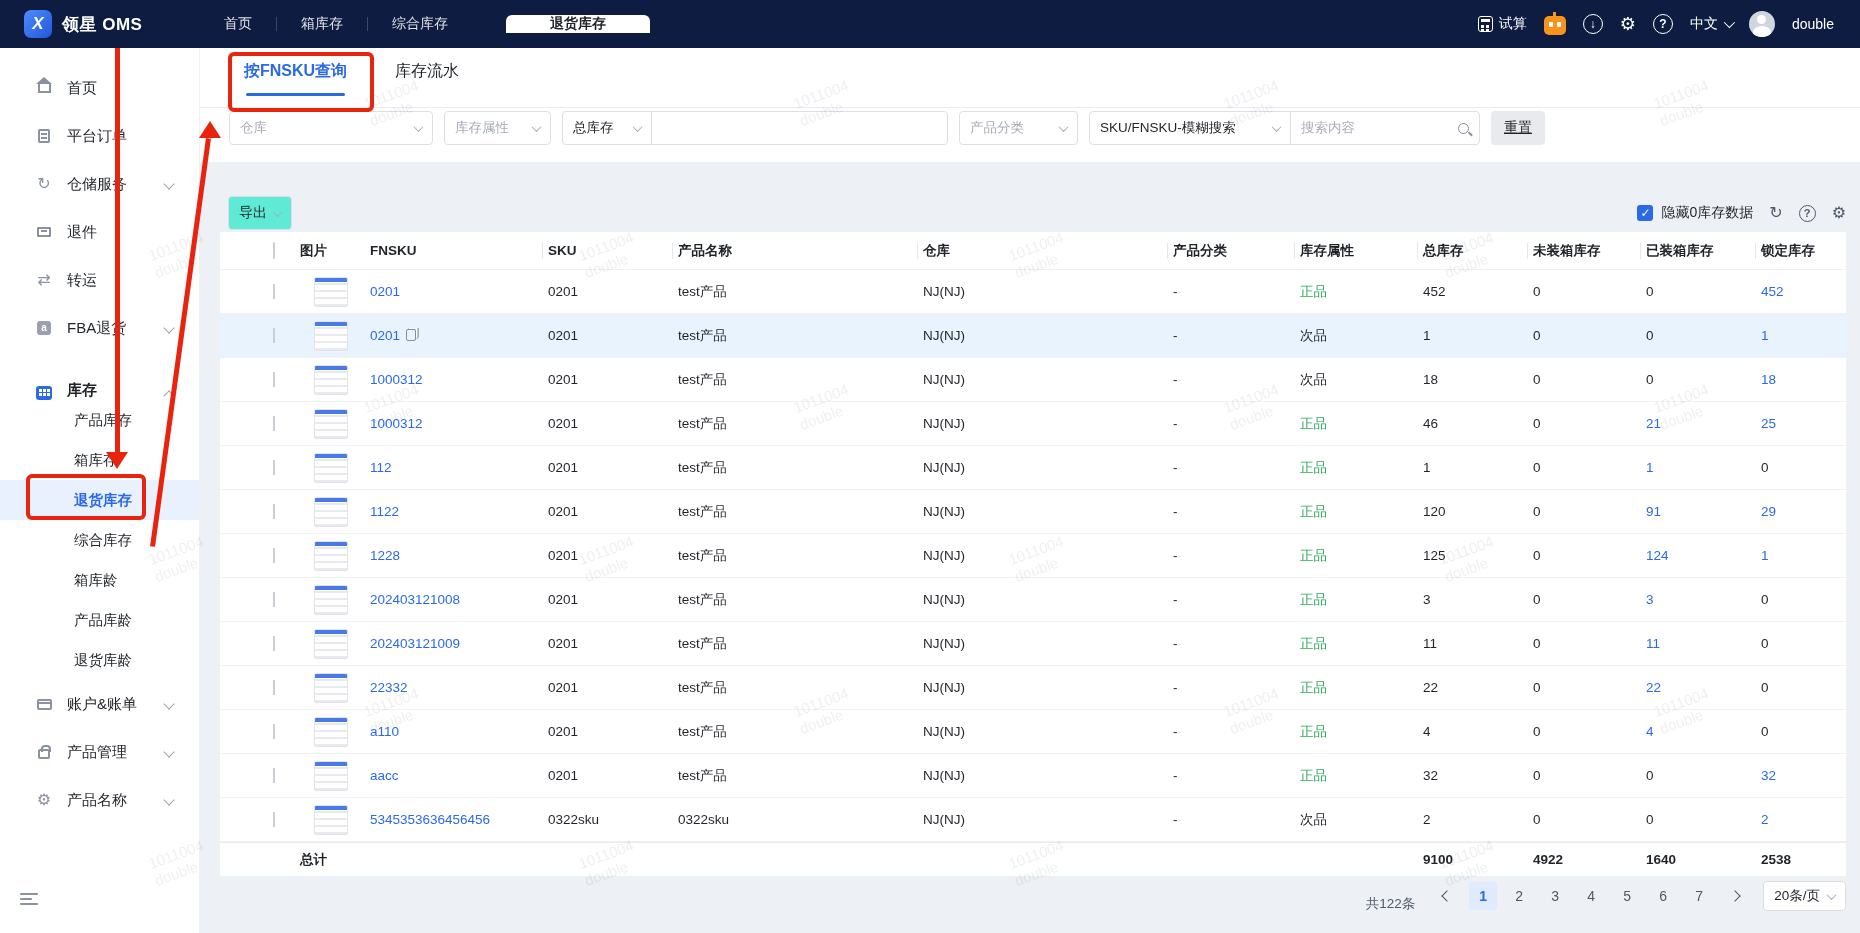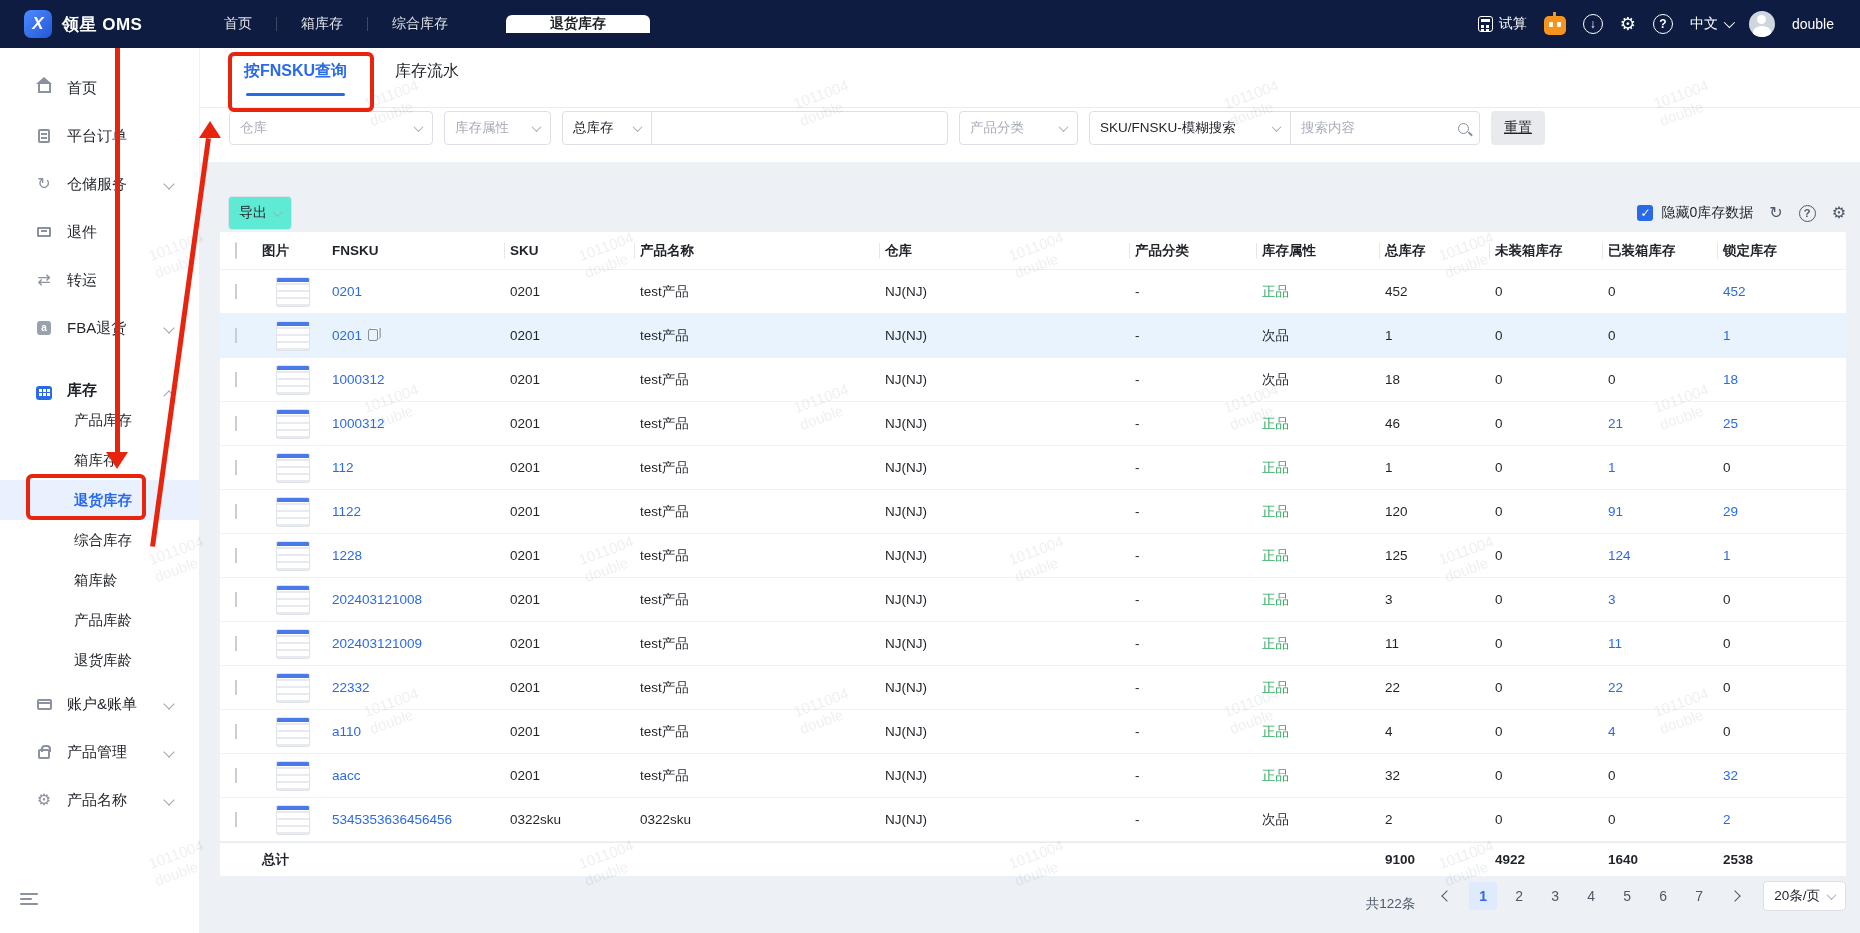--- a/index.html
+++ b/index.html
@@ -90,21 +90,21 @@
   .export-btn { width:64px; height:34px; background:#5eead4; border:1px solid #dcdfe6; border-radius:4px; font-size:14px; color:#1f2329; display:flex; align-items:center; justify-content:center; gap:7px; cursor:pointer; }
   .export-btn .fchev { margin-left:0; }
   .tb-right { margin-left:auto; display:flex; align-items:center; gap:16px; }
   .cb-on { width:16px; height:16px; background:#2a6ae9; border-radius:3px; color:#fff; font-size:12px; line-height:16px; text-align:center; cursor:pointer; }
   .hide0 { font-size:14px; color:#1f2329; margin-left:-8px; }
   .tb-ic { color:#4e5969; font-size:16px; cursor:pointer; line-height:1; }
   .qmark { width:17px; height:17px; border:1.4px solid #4e5969; border-radius:50%; font-size:11px; font-weight:bold; display:flex; align-items:center; justify-content:center; }
 
   
   .card { position:absolute; top:70px; left:20px; right:14px; background:#fff; border-radius:2px; }
-  .grid { display:grid; grid-template-columns:36px 70px 178px 130px 245px 250px 127px 123px 110px 113px 115px 1fr; align-items:center; }
+  .grid { display:grid; grid-template-columns:36px 70px 178px 130px 245px 250px 127px 123px 110px 113px 115px 1fr; align-items:center;padding-left:38px; }
   .thead { height:38px; border-bottom:1px solid #eef0f4; }
   .th { font-size:13.5px; font-weight:bold; color:#1f2329; padding-left:6px; position:relative; height:38px; line-height:38px; white-space:nowrap; }
   .th.sep::before { content:""; position:absolute; left:0; top:11px; width:1px; height:16px; background:#e5e7ee; }
   .tr { height:44px; border-bottom:1px solid #f0f2f5; }
   .tr.hl { background:#e9f3fe; }
   .td { font-size:13.5px; color:#1f2329; padding-left:6px; white-space:nowrap; overflow:hidden; }
   .cb { width:16px; height:16px; border:1px solid #c9cdd4; border-radius:3px; background:#fff; margin-left:9px; cursor:pointer; }
   .thumb { width:34px; height:30px; border:1px solid #dfe3ea; border-radius:2px; margin-left:14px; cursor:pointer;
            background:linear-gradient(#4a79e8 0 4px, rgba(0,0,0,0) 4px), repeating-linear-gradient(#fff 0 5px, #e8eaef 5px 7px); }
   .lnk { color:#2a6ae9; cursor:pointer; text-decoration:none; }

